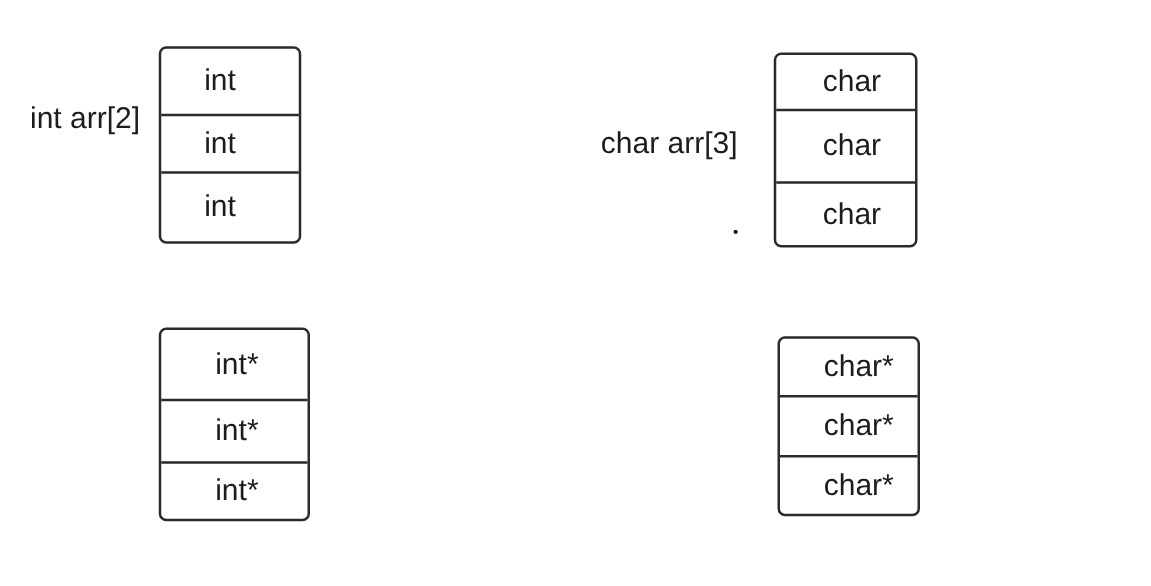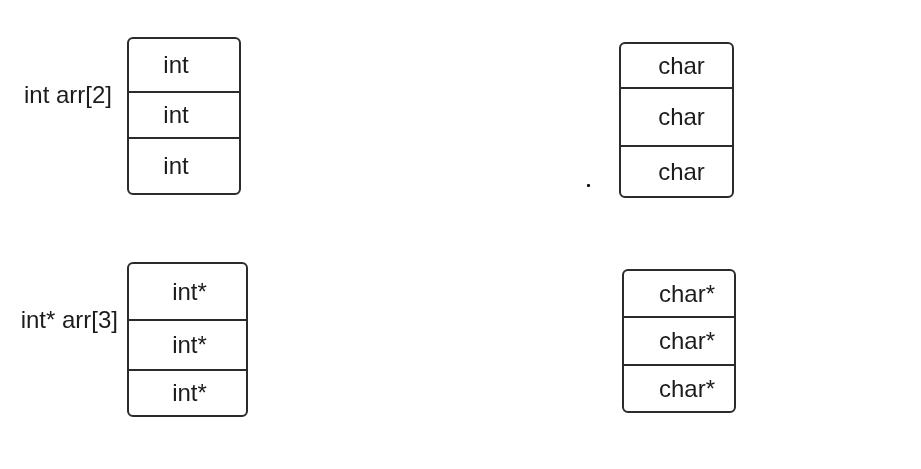--- a/index.html
+++ b/index.html
@@ -101,33 +101,33 @@
       <span class="cell-text">int</span>
     </div>
     <div class="cell">
       <span class="cell-text">int</span>
     </div>
     <div class="cell">
       <span class="cell-text">int</span>
     </div>
   </div>
 
+  <div class="array-label label-g2">char arr[3]</div>
   <div class="array-box box-g2">
     <div class="cell">
       <span class="cell-text">char</span>
     </div>
     <div class="cell">
       <span class="cell-text">char</span>
     </div>
     <div class="cell">
       <span class="cell-text">char</span>
     </div>
   </div>
 
-  <div class="array-label label-g3">int* arr[3]</div>
   <div class="array-box box-g3">
     <div class="cell">
       <span class="cell-text">int*</span>
     </div>
     <div class="cell">
       <span class="cell-text">int*</span>
     </div>
     <div class="cell">
       <span class="cell-text">int*</span>
     </div>

